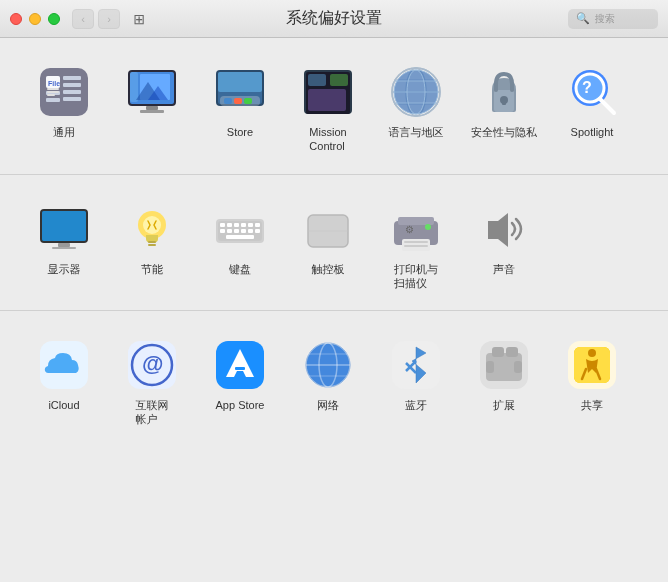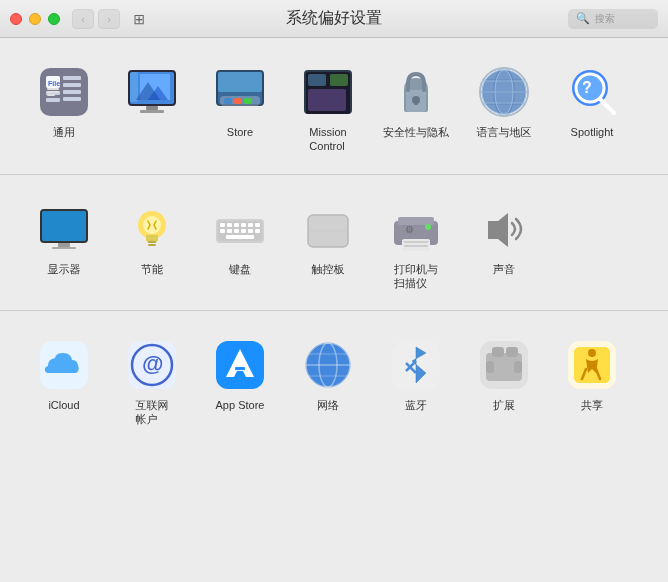--- a/index.html
+++ b/index.html
@@ -261,52 +261,52 @@
             <rect x="6" y="23" width="38" height="22" rx="2" fill="#4a3a6a"></rect>
           </svg>
         </div>
         <span class="icon-label" style="white-space:pre-line;">Mission
 Control</span>
       </div>
 
       <div class="icon-item">
         <div class="icon-img">
           <svg width="52" height="52" viewBox="0 0 52 52">
-
-            <path d="M14 24 Q14 12 26 12 Q38 12 38 24 L38 44 Q38 46 36 46 L16 46 Q14 46 14 44 Z" fill="#8899aa"></path>
-            <rect x="16" y="24" width="20" height="22" rx="3" fill="#99aabb"></rect>
-
-            <path d="M18 24 L18 18 Q18 8 26 8 Q34 8 34 18 L34 24" fill="none" stroke="#778899" stroke-width="4" stroke-linecap="round"></path>
-
-            <circle cx="26" cy="34" r="4" fill="#667788"></circle>
-            <rect x="24" y="34" width="4" height="5" rx="1" fill="#667788"></rect>
-          </svg>
-        </div>
-        <span class="icon-label">安全性与隐私</span>
-      </div>
-
-      <div class="icon-item">
-        <div class="icon-img">
-          <svg width="52" height="52" viewBox="0 0 52 52">
             <circle cx="26" cy="26" r="24" fill="none" stroke="#aabbcc" stroke-width="1.5"></circle>
             <ellipse cx="26" cy="26" rx="10" ry="24" fill="none" stroke="#aabbcc" stroke-width="1.5"></ellipse>
             <line x1="2" y1="26" x2="50" y2="26" stroke="#aabbcc" stroke-width="1.5"></line>
             <line x1="4" y1="14" x2="48" y2="14" stroke="#aabbcc" stroke-width="1"></line>
             <line x1="4" y1="38" x2="48" y2="38" stroke="#aabbcc" stroke-width="1"></line>
             <circle cx="26" cy="26" r="24" fill="none" stroke="#aabbcc" stroke-width="1.5"></circle>
 
             <circle cx="26" cy="26" r="22" fill="#4477bb" opacity="0.7"></circle>
             <circle cx="26" cy="26" r="22" fill="none" stroke="#99bbdd" stroke-width="1"></circle>
             <ellipse cx="26" cy="26" rx="9" ry="22" fill="none" stroke="#99bbdd" stroke-width="1"></ellipse>
             <line x1="4" y1="26" x2="48" y2="26" stroke="#99bbdd" stroke-width="1"></line>
             <line x1="5" y1="15" x2="47" y2="15" stroke="#99bbdd" stroke-width="0.8"></line>
             <line x1="5" y1="37" x2="47" y2="37" stroke="#99bbdd" stroke-width="0.8"></line>
           </svg>
         </div>
         <span class="icon-label">语言与地区</span>
+      </div>
+
+      <div class="icon-item">
+        <div class="icon-img">
+          <svg width="52" height="52" viewBox="0 0 52 52">
+
+            <path d="M14 24 Q14 12 26 12 Q38 12 38 24 L38 44 Q38 46 36 46 L16 46 Q14 46 14 44 Z" fill="#8899aa"></path>
+            <rect x="16" y="24" width="20" height="22" rx="3" fill="#99aabb"></rect>
+
+            <path d="M18 24 L18 18 Q18 8 26 8 Q34 8 34 18 L34 24" fill="none" stroke="#778899" stroke-width="4" stroke-linecap="round"></path>
+
+            <circle cx="26" cy="34" r="4" fill="#667788"></circle>
+            <rect x="24" y="34" width="4" height="5" rx="1" fill="#667788"></rect>
+          </svg>
+        </div>
+        <span class="icon-label">安全性与隐私</span>
       </div>
 
       <div class="icon-item">
         <div class="icon-img">
           <svg width="52" height="52" viewBox="0 0 52 52">
             <circle cx="24" cy="22" r="18" fill="#4488ff"></circle>
             <circle cx="24" cy="22" r="14" fill="#66aaff"></circle>
 
             <circle cx="24" cy="22" r="14" fill="none" stroke="white" stroke-width="3"></circle>
             <line x1="34" y1="33" x2="48" y2="47" stroke="white" stroke-width="4" stroke-linecap="round"></line>

